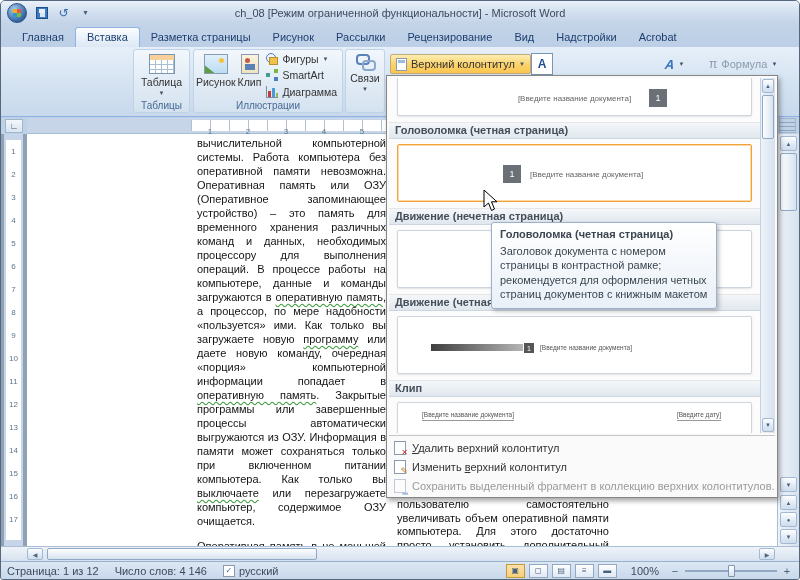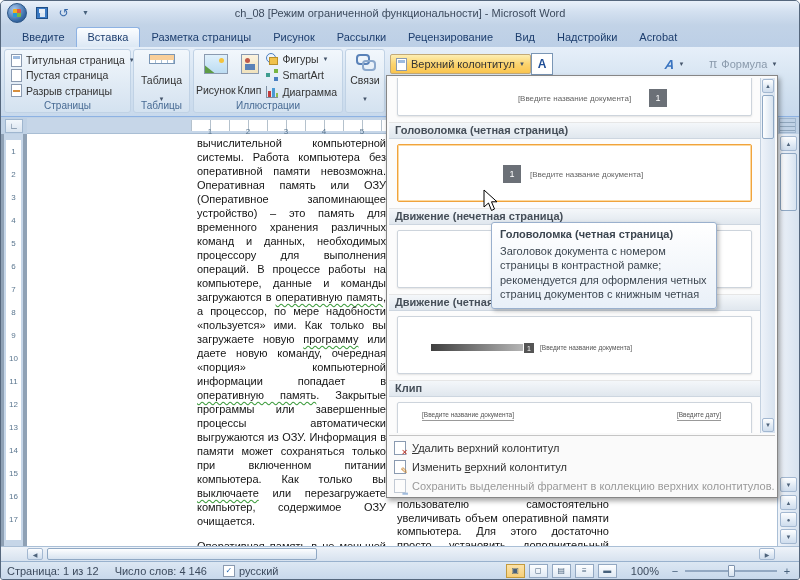--- a/index.html
+++ b/index.html
@@ -35,21 +35,21 @@
   .rgroup { position:absolute; top:2px; bottom:3px; background:linear-gradient(#f2f7fc,#e1ebf5 55%,#d4e2f0);
             border:1px solid #c0d2e5; border-radius:3px; }
   .glabel { position:absolute; left:0; right:0; bottom:1px; text-align:center; font-size:10px; color:#476a93; }
   .g-pages { left:3px; width:127px; padding:3px 2px 14px 3px; display:flex; flex-direction:column; gap:1px; }
   .sbtn { display:flex; align-items:center; gap:4px; height:16px; padding:0 3px; font-size:10.5px; color:#333; white-space:nowrap; }
   .car { font-size:6px; color:#44546a; }
   .ic-page { width:11px; height:13px; background:#fff; border:1px solid #8a9ab0; flex:none; position:relative; }
   .ic-page.top::before { content:""; position:absolute; left:1px; right:1px; top:1px; height:3px; background:#9dbbe0; }
   .ic-page.mid::before { content:""; position:absolute; left:1px; right:1px; top:5px; height:2px; background:#d78f3e; }
   .bigbtn { position:relative; display:flex; flex-direction:column; align-items:center; justify-content:flex-start;
-            padding-top:4px; gap:10px; font-size:10.5px; color:#333; height:52px; }
+            padding-top:4px; gap:2px; font-size:10.5px; color:#333; height:52px; }
   .g-tables { left:132px; width:57px; padding:0 4px 14px 4px; }
   .ic-table { width:26px; height:20px; background:#fff; border:1px solid #7a96b5;
       background-image:linear-gradient(to bottom,#f9cf9a 0 5px,rgba(0,0,0,0) 5px),
         repeating-linear-gradient(to right,rgba(0,0,0,0) 0 5px,#a8bfd4 5px 6px),
         repeating-linear-gradient(to bottom,rgba(0,0,0,0) 0 4px,#a8bfd4 4px 5px); }
   .g-illustr { left:192px; width:150px; padding:0 2px 14px 2px; display:flex; }
   .ic-pic { width:24px; height:20px; border:1px solid #8a9ab0; background:linear-gradient(#dff0fb,#bcdcf2); position:relative; overflow:hidden; }
   .ic-pic::before { content:""; position:absolute; left:-2px; bottom:-2px; border-left:14px solid #5e9c46; border-top:11px solid rgba(0,0,0,0);
                     border-right:14px solid rgba(0,0,0,0); }
   .ic-pic::after { content:""; position:absolute; right:3px; top:3px; width:5px; height:5px; border-radius:50%; background:#f4c33d; }
@@ -189,48 +189,32 @@
           <span>↺</span>
         </div>
       <div class="qat-btn" style="font-size:7px;color:#47617c">
           <span>▼</span>
         </div>
     </div>
     <div class="title-text">ch_08 [Режим ограниченной функциональности] - Microsoft Word</div>
   </div>
 
   <div class="tabrow">
-    <span class="tab">Введите</span>
+    <span class="tab">Главная</span>
     <span class="tab active">Вставка</span>
     <span class="tab">Разметка страницы</span>
     <span class="tab">Рисунок</span>
     <span class="tab">Рассылки</span>
     <span class="tab">Рецензирование</span>
     <span class="tab">Вид</span>
     <span class="tab">Надстройки</span>
     <span class="tab">Acrobat</span>
   </div>
 
   <div class="ribbon">
-    <div class="rgroup g-pages">
-      <div class="sbtn">
-        <span class="ic-page top"></span>
-        <span>Титульная страница</span>
-        <span class="car">▼</span>
-      </div>
-      <div class="sbtn">
-        <span class="ic-page"></span>
-        <span>Пустая страница</span>
-      </div>
-      <div class="sbtn">
-        <span class="ic-page mid"></span>
-        <span>Разрыв страницы</span>
-      </div>
-      <div class="glabel">Страницы</div>
-    </div>
 
     <div class="rgroup g-tables">
       <div class="bigbtn">
         <span class="ic-table"></span>
         <span>Таблица</span>
         <span class="car">▼</span>
       </div>
       <div class="glabel">Таблицы</div>
     </div>
 
@@ -424,21 +408,21 @@
       </div>
       <div class="menu-item disabled">
         <span class="mi-ic mi-save"></span>
         <span>Сохранить выделенный фрагмент в коллекцию верхних колонтитулов...</span>
       </div>
     </div>
   </div>
 
   <div class="tooltip">
     <div class="tooltip-title">Головоломка (четная страница)</div>
-    <div class="tooltip-body">Заголовок документа с номером страницы в контрастной рамке; рекомендуется для оформления четных страниц документов с книжным четная</div>
+    <div class="tooltip-body">Заголовок документа с номером страницы в контрастной рамке; рекомендуется для оформления четных страниц документов с книжным макетом</div>
   </div>
 
   <div class="cursor">
     <svg width="16" height="24" viewBox="0 0 16 24">
       <path d="M2,1 L2,18 L6.5,14 L9.5,21.5 L12.5,20 L9.5,12.8 L15,12.8 Z" fill="#ffffff" stroke="#000000" stroke-width="1"></path>
     </svg>
   </div>
 
 </div>
 

